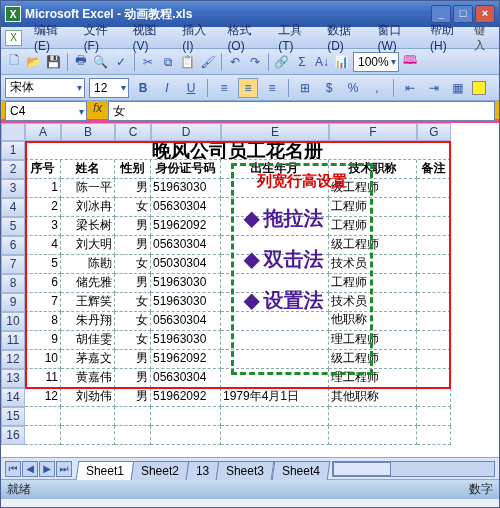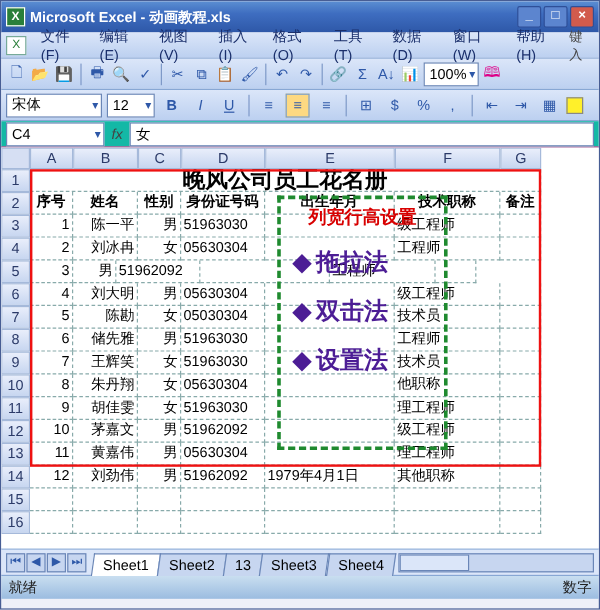--- a/index.html
+++ b/index.html
@@ -19,21 +19,21 @@
 .tsep{width:1px;height:18px;background:#7e99c8;margin:0 2px}
 .fmtbar{height:26px;background:linear-gradient(#dbe6f9,#bcd0f0);display:flex;align-items:center;padding:2px 4px;gap:4px;border-bottom:1px solid #87a7d4}
 .combo{height:20px;background:#fff;border:1px solid #6a86b7;display:flex;align-items:center;padding:0 14px 0 4px;position:relative;font-size:12px}
 .combo::after{content:"▾";position:absolute;right:2px;color:#2e58a8;font-size:10px}
 .zoom{width:46px}
 .fname{width:80px}
 .fsize{width:40px}
 .fbtn{width:20px;height:20px;display:flex;align-items:center;justify-content:center;color:#2e58a8}
 .fbtn.active{border:1px solid #7a9fce;background:#fdd982}
 .colorsq{width:14px;height:14px;border:1px solid #888;background:#fff02a}
-.namebox-row{height:22px;display:flex;align-items:center;background:#14b8a6;border-bottom:1px solid #ec4899}
+.namebox-row{height:22px;display:flex;align-items:flex-start;background:#eab308;border-bottom:4px solid #ec4899}
 .namebox{width:82px;height:20px;background:#fff;border:1px solid #6a86b7;display:flex;align-items:center;padding:0 14px 0 4px;position:relative;margin-left:4px}
 .namebox::after{content:"▾";position:absolute;right:2px;color:#2e58a8;font-size:10px}
 .fxlabel{margin:0 6px;font-style:italic;color:#444}
 .fmlbar{flex:1;height:20px;background:#fff;border:1px solid #6a86b7;padding:0 4px;line-height:18px;margin-right:4px}
 .grid-area{position:relative;background:#fff;height:334px;overflow:hidden}
 .colheads{display:flex;height:18px;position:sticky;top:0}
 .corner{width:24px;height:18px;background:#d6dff3;border:1px solid #a5b9da}
 .ch{height:18px;background:linear-gradient(#e9eefb,#c7d6f0);border:1px solid #a5b9da;text-align:center;line-height:16px;color:#2b3a68}
 .rows{position:relative}
 .row{display:flex}
@@ -69,22 +69,22 @@
   <div class="ttext">Microsoft Excel - 动画教程.xls</div>
   <div class="winbtns">
     <div class="winbtn">_</div>
     <div class="winbtn">□</div>
     <div class="winbtn close">×</div>
   </div>
 </div>
 
 <div class="menubar">
   <div class="micon">X</div>
+  <span class="menuitem">编辑(E)</span>
   <span class="menuitem">文件(F)</span>
-  <span class="menuitem">编辑(E)</span>
   <span class="menuitem">视图(V)</span>
   <span class="menuitem">插入(I)</span>
   <span class="menuitem">格式(O)</span>
   <span class="menuitem">工具(T)</span>
   <span class="menuitem">数据(D)</span>
   <span class="menuitem">窗口(W)</span>
   <span class="menuitem">帮助(H)</span>
   <span class="helptext">键入</span>
 </div>
 
@@ -183,20 +183,21 @@
         <div class="cell ctr" style="width: 54px;">刘冰冉</div>
         <div class="cell ctr" style="width: 36px;">女</div>
         <div class="cell" style="width: 70px;">05630304</div>
         <div class="cell" style="width: 108px;"></div>
         <div class="cell" style="width: 88px;">工程师</div>
         <div class="cell" style="width: 34px;"></div>
       </div>
       <div class="row">
         <div class="rh">5</div>
         <div class="cell num" style="width: 36px;">3</div>
+        <div class="cell ctr" style="width: 54px;">梁长树</div>
         <div class="cell ctr" style="width: 36px;">男</div>
         <div class="cell" style="width: 70px;">51962092</div>
         <div class="cell" style="width: 108px;"></div>
         <div class="cell" style="width: 88px;">工程师</div>
         <div class="cell" style="width: 34px;"></div>
       </div>
       <div class="row">
         <div class="rh">6</div>
         <div class="cell num" style="width: 36px;">4</div>
         <div class="cell ctr" style="width: 54px; font-family: Liberation Serif, serif;">刘大明</div>

